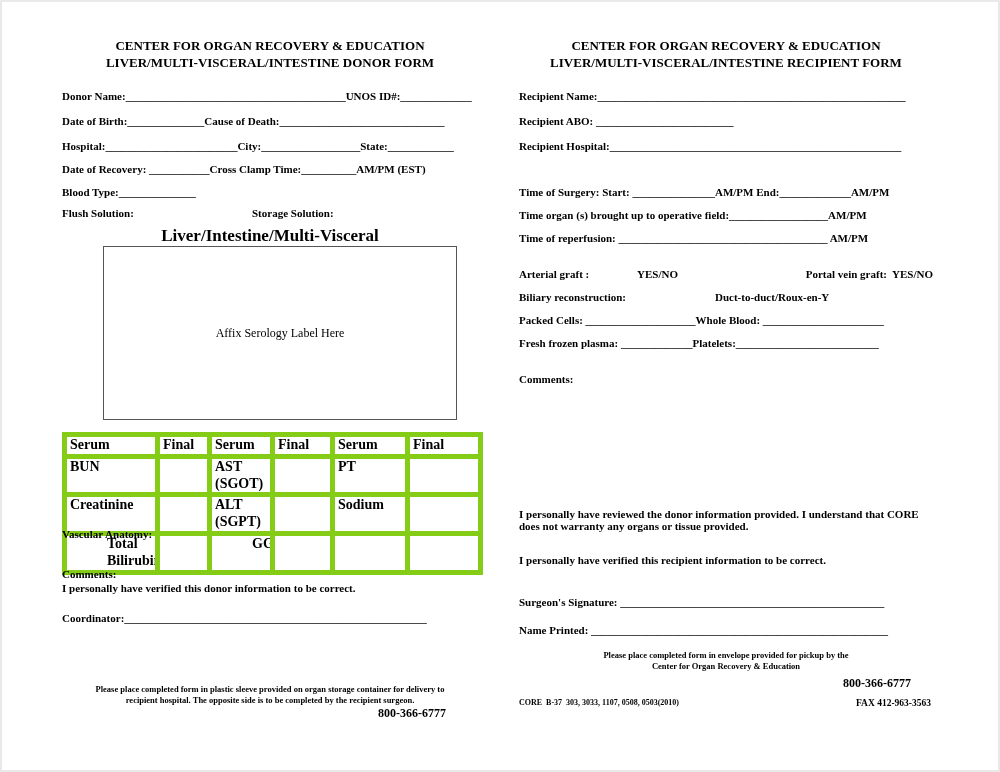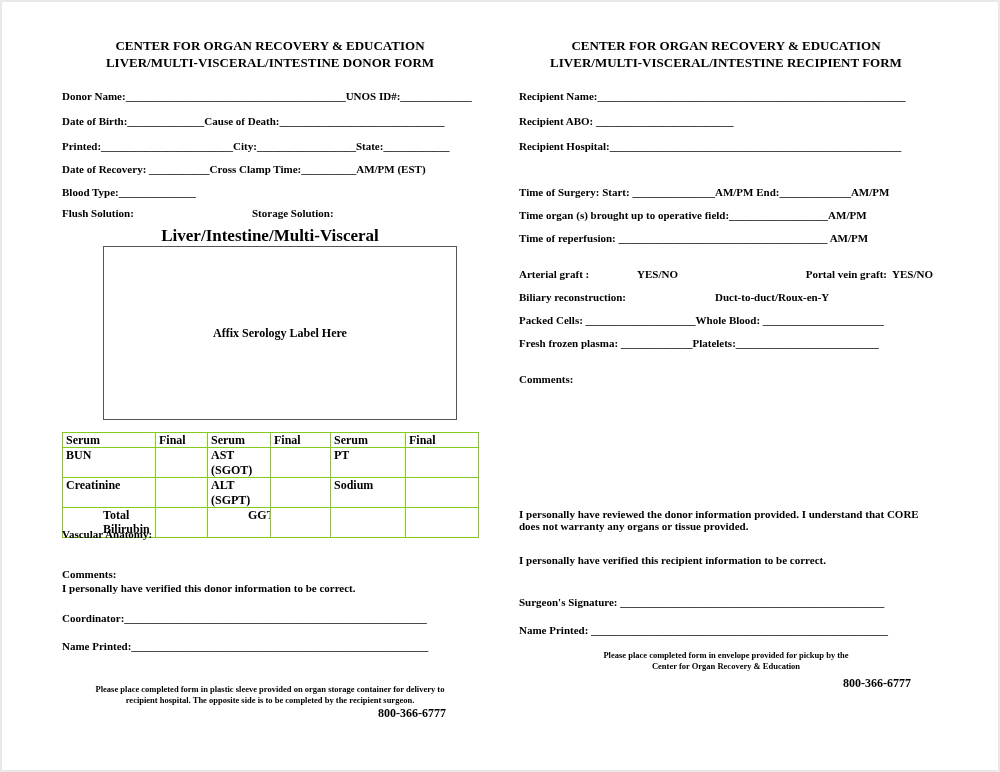--- a/index.html
+++ b/index.html
@@ -14,49 +14,49 @@
   .abs{position:absolute;left:0;right:0;}
   .line{position:absolute;left:0;right:0;font-size:11px;font-weight:bold;white-space:pre;overflow:hidden;}
   .wrap{white-space:pre-line;overflow:visible;}
   .title{font-size:13px;font-weight:bold;text-align:center;white-space:pre;}
   .organ-heading{font-size:17px;font-weight:bold;text-align:center;}
   .flexline{display:flex;}
   .serology-box{
     position:absolute;top:246px;left:41px;width:352px;height:172px;
     border:1.5px solid #555;display:flex;align-items:center;justify-content:center;
   }
-  .serology-box span{font-size:12px;font-weight:bold;}
+  .serology-box span{font-size:12px;font-weight:normal;}
   table.labs{
     position:absolute;top:432px;left:0;width:416px;
     border-collapse:collapse;table-layout:fixed;
   }
   table.labs td{
-    border:1px solid #84cc16;padding:0 3px;vertical-align:top;
-    font-size:12px;font-weight:bold;line-height:1.2;white-space:pre-line;overflow:hidden;
+    border:5px solid #84cc16;padding:0 3px;vertical-align:top;
+    font-size:14px;font-weight:bold;line-height:1.2;white-space:pre-line;overflow:hidden;
   }
   table.labs tr.hdr td{height:13px;}
   table.labs tr.r2 td{height:24px;}
   table.labs tr.r1 td{height:14px;padding-left:40px;}
   .small{font-size:8.5px;font-weight:bold;text-align:center;white-space:pre-line;line-height:1.35;}
   .phone{font-size:12px;font-weight:bold;text-align:right;}
   .code{font-size:8px;font-weight:bold;}
   .fax{font-size:9.5px;font-weight:bold;}
 </style>
 </head>
 <body>
 
 <div class="sheet">
 
   <div class="page" id="donor-page">
     <div class="abs title" style="top:38px;">CENTER FOR ORGAN RECOVERY &amp; EDUCATION</div>
     <div class="abs title" style="top:55px;">LIVER/MULTI-VISCERAL/INTESTINE DONOR FORM</div>
 
     <div class="line" style="top:90px;">Donor Name:________________________________________UNOS ID#:_____________</div>
     <div class="line" style="top:115px;">Date of Birth:______________Cause of Death:______________________________</div>
-    <div class="line" style="top:140px;">Printed:________________________City:__________________State:____________</div>
+    <div class="line" style="top:140px;">Hospital:________________________City:__________________State:____________</div>
     <div class="line" style="top:163px;">Date of Recovery: ___________Cross Clamp Time:__________AM/PM (EST)</div>
     <div class="line" style="top:186px;">Blood Type:______________</div>
 
     <div class="line flexline" style="top:207px;">
       <span style="display:inline-block;width:190px;">Flush Solution:</span>
       <span>Storage Solution:</span>
     </div>
 
     <div class="abs organ-heading" style="top:226px;">Liver/Intestine/Multi-Visceral</div>
 
@@ -108,21 +108,20 @@
         <td></td>
         <td></td>
       </tr>
     </tbody>
       </table>
 
     <div class="line" style="top:528px;">Vascular Anatomy:</div>
     <div class="line" style="top:568px;">Comments:</div>
     <div class="line" style="top:582px;">I personally have verified this donor information to be correct.</div>
     <div class="line" style="top:612px;">Coordinator:_______________________________________________________</div>
-    <div class="line" style="top:640px;">Name Printed:______________________________________________________</div>
 
     <div class="abs small" style="top:684px;">Please place completed form in plastic sleeve provided on organ storage container for delivery to
 recipient hospital. The opposite side is to be completed by the recipient surgeon.</div>
     <div class="abs phone" style="top:706px;right:32px;left:auto;width:200px;">800-366-6777</div>
   </div>
 
   <div class="page" id="recipient-page">
     <div class="abs title" style="top:38px;">CENTER FOR ORGAN RECOVERY &amp; EDUCATION</div>
     <div class="abs title" style="top:55px;">LIVER/MULTI-VISCERAL/INTESTINE RECIPIENT FORM</div>
 
@@ -152,15 +151,19 @@
     <div class="line wrap" style="top:508px;">I personally have reviewed the donor information provided. I understand that CORE does not warranty any organs or tissue provided.</div>
     <div class="line" style="top:554px;">I personally have verified this recipient information to be correct.</div>
 
     <div class="line" style="top:596px;">Surgeon's Signature: ________________________________________________</div>
     <div class="line" style="top:624px;">Name Printed: ______________________________________________________</div>
 
     <div class="abs small" style="top:650px;">Please place completed form in envelope provided for pickup by the
 Center for Organ Recovery &amp; Education</div>
     <div class="abs phone" style="top:676px;right:22px;left:auto;width:200px;">800-366-6777</div>
 
+    <div class="line flexline" style="top:698px;">
+      <span class="code">CORE  B-37  303, 3033, 1107, 0508, 0503(2010)</span>
+      <span class="fax" style="margin-left:auto;margin-right:2px;">FAX 412-963-3563</span>
+    </div>
   </div>
 
 </div>
 
 </body></html>

